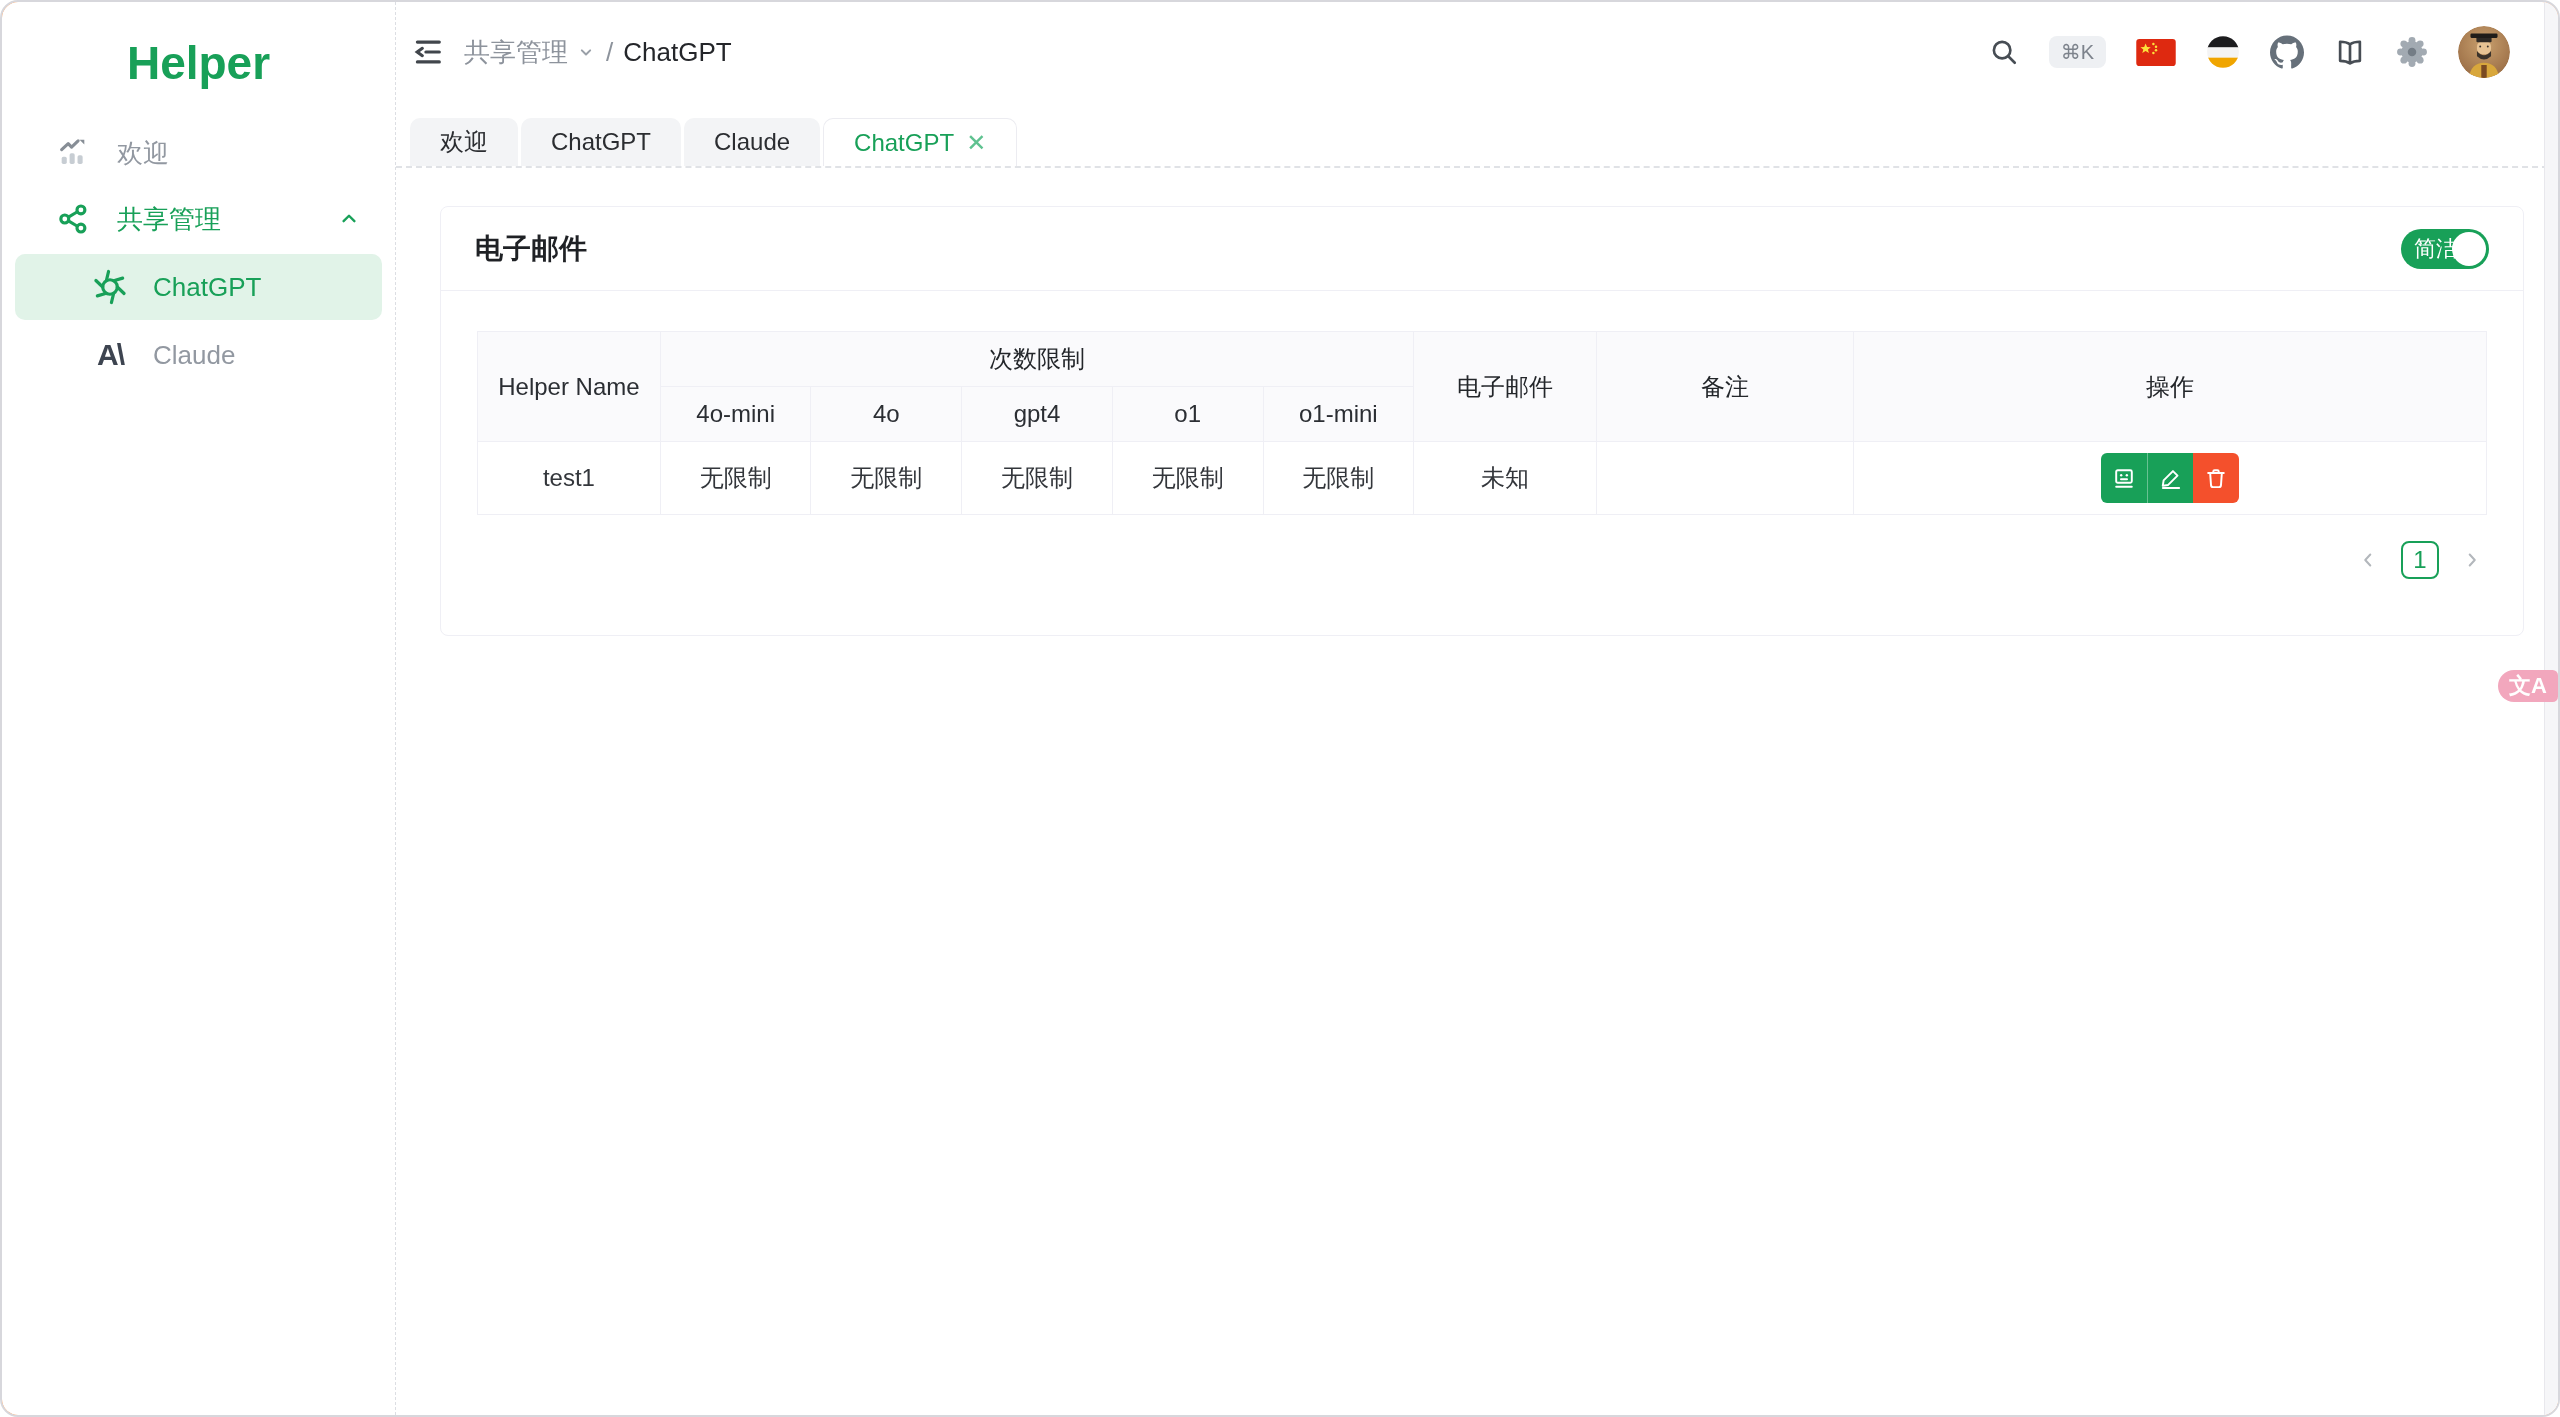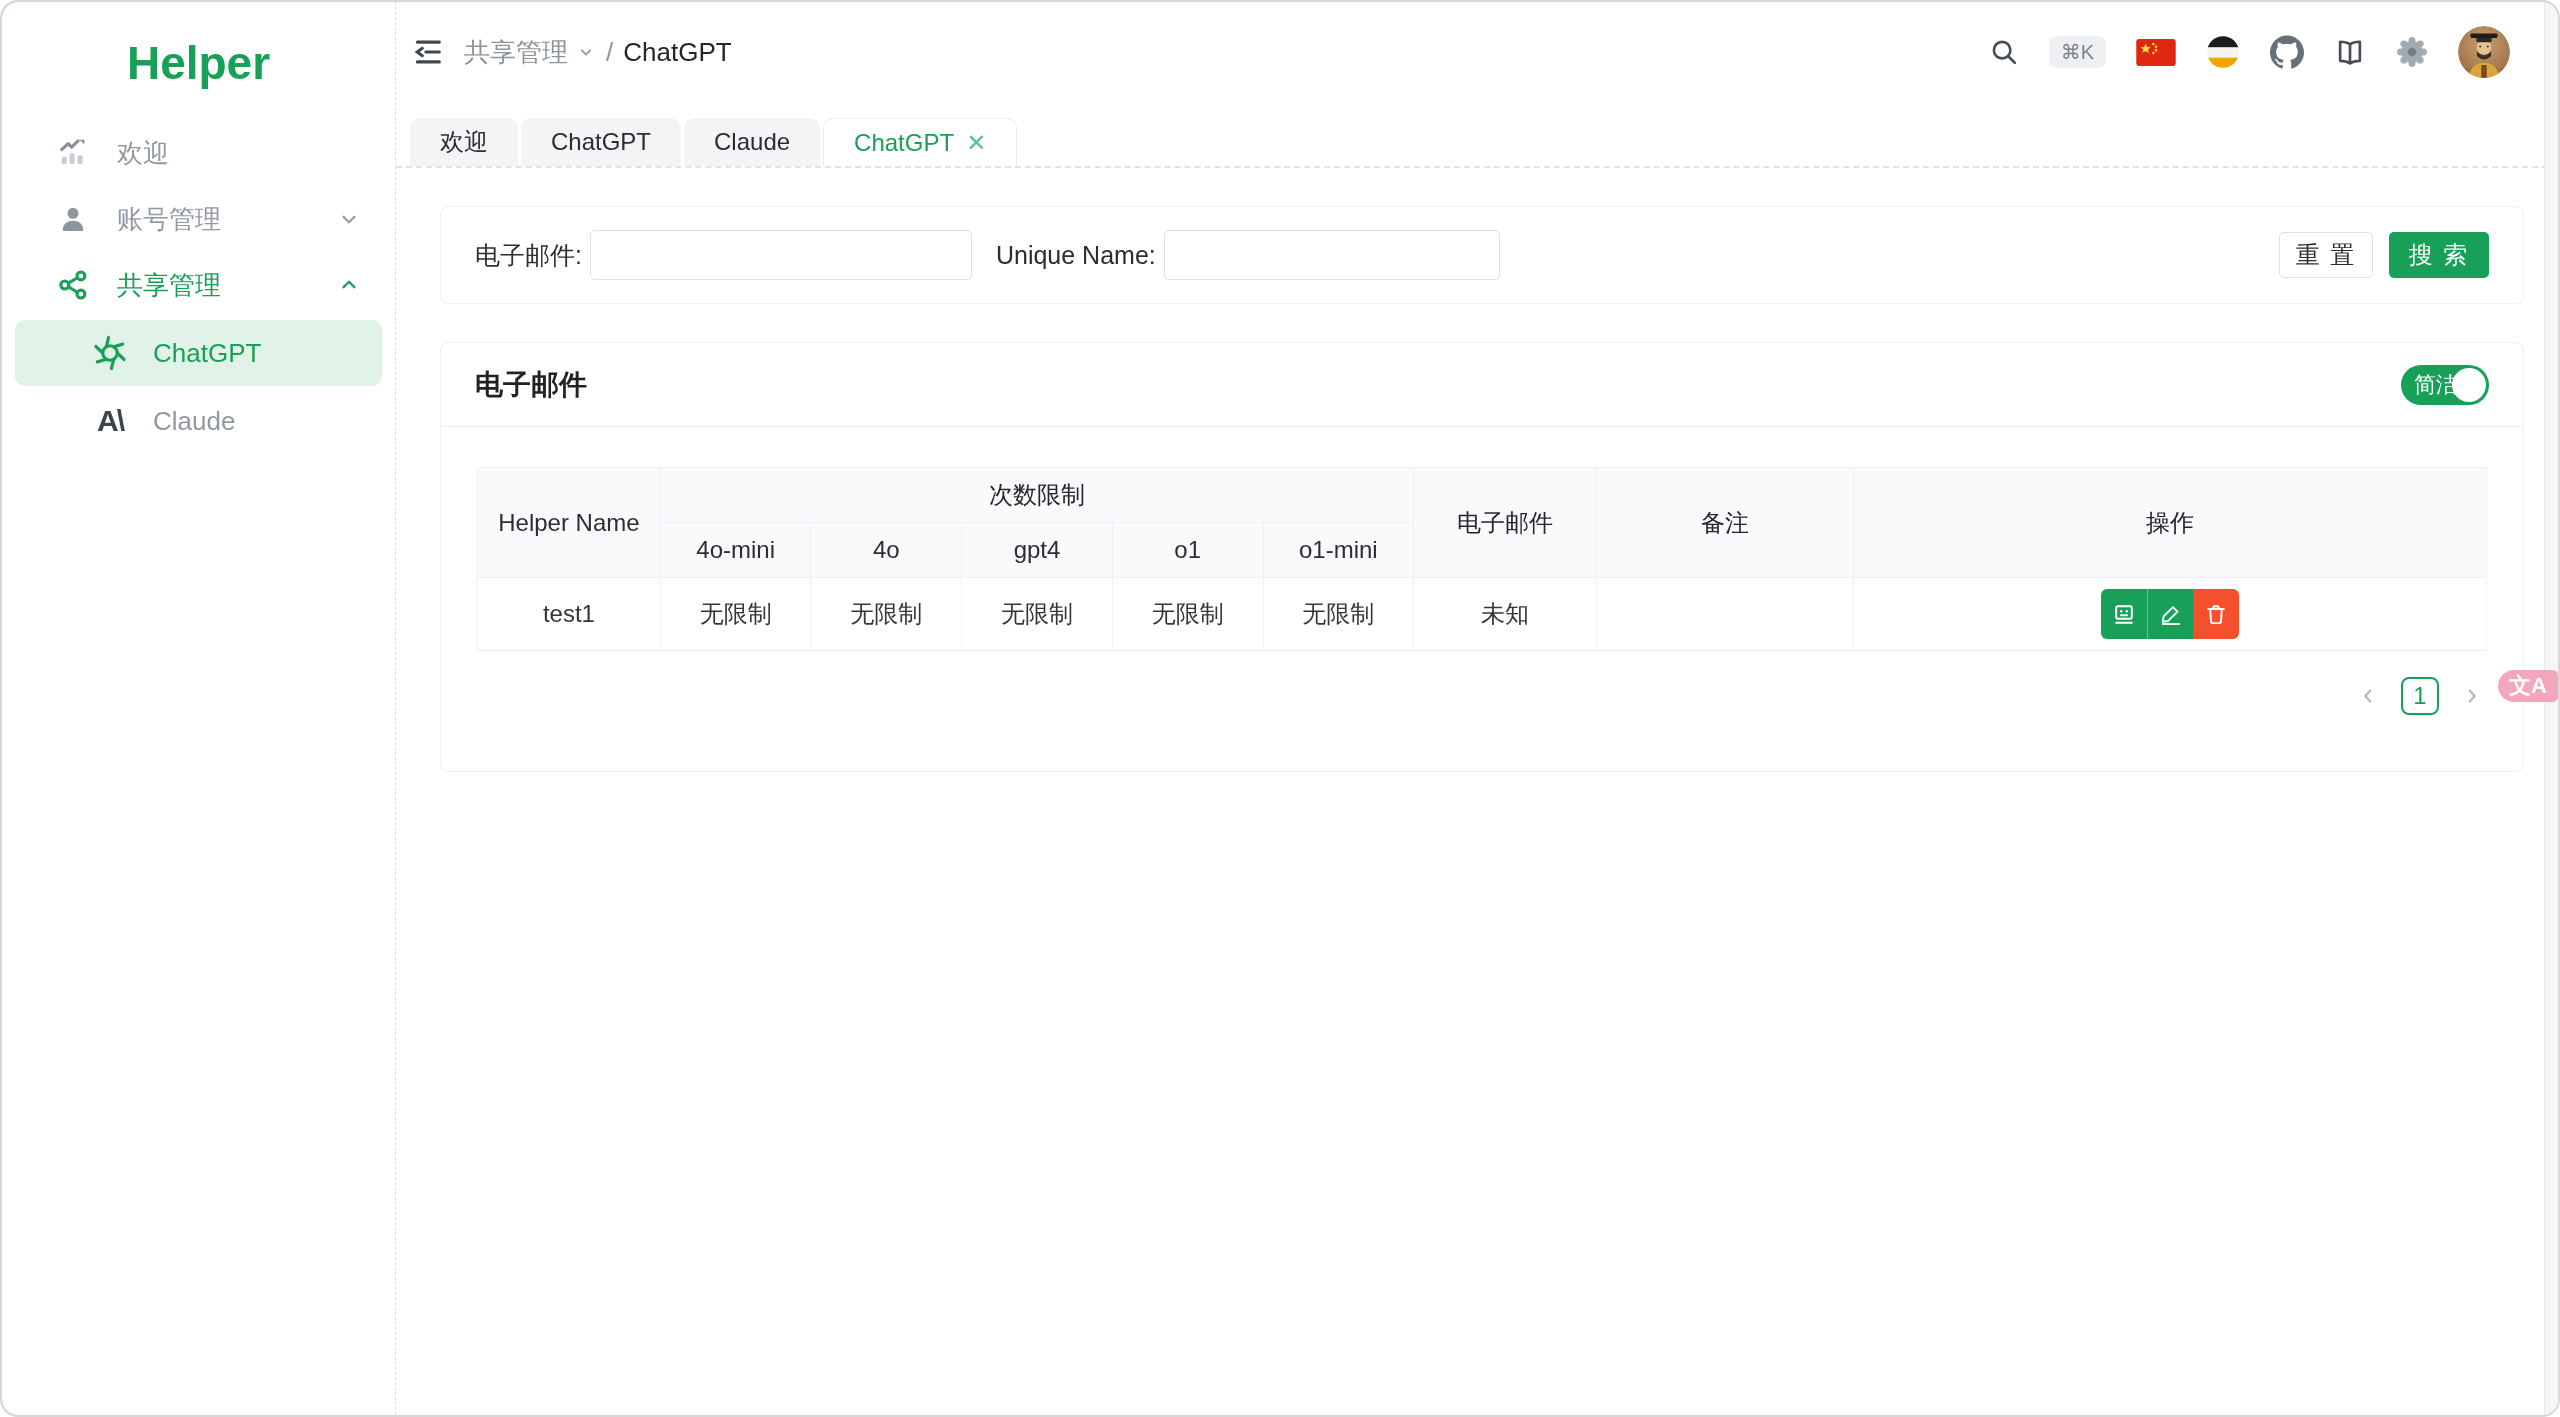--- a/index.html
+++ b/index.html
@@ -107,34 +107,20 @@
             <rect x="4" y="14.6" width="3.6" height="5.2" rx="1.2" fill="#c7cdd3"></rect>
             <rect x="9.6" y="12.2" width="3.6" height="7.6" rx="1.2" fill="#c7cdd3"></rect>
             <rect x="15.2" y="13.6" width="3.6" height="6.2" rx="1.2" fill="#c7cdd3"></rect>
             <polyline points="4,9.6 8.6,5.4 11,7.8 15.6,3.4" stroke="#878e96" stroke-width="2.2" fill="none" stroke-linecap="round" stroke-linejoin="round"></polyline>
             <polygon points="16.6,2.6 20,2.6 20,6 " fill="#878e96"></polygon>
           </svg>
         </span>
         <span>欢迎</span>
       </div>
 
-      <div class="menu-item">
-        <span class="mi-icon">
-          <svg width="34" height="34" viewBox="0 0 24 24">
-            <circle cx="12" cy="8" r="3.9" fill="#8f959c"></circle>
-            <path d="M4.8 19.6c0-4.1 3.2-6.4 7.2-6.4s7.2 2.3 7.2 6.4c0 .5-.4.9-.9.9H5.7c-.5 0-.9-.4-.9-.9z" fill="#8f959c"></path>
-          </svg>
-        </span>
-        <span>账号管理</span>
-        <span class="chev">
-          <svg width="26" height="26" viewBox="0 0 24 24" fill="none">
-              <polyline points="7,10 12,15 17,10" stroke="#9aa0a8" stroke-width="2.2" stroke-linecap="round" stroke-linejoin="round"></polyline>
-            </svg>
-        </span>
-      </div>
 
       <div class="menu-item green">
         <span class="mi-icon">
           <svg width="34" height="34" viewBox="0 0 24 24" fill="none" stroke="#18a058" stroke-width="2.2">
             <circle cx="6.2" cy="12" r="2.8"></circle>
             <circle cx="17.6" cy="5.6" r="2.8"></circle>
             <circle cx="17.6" cy="18.4" r="2.8"></circle>
             <line x1="8.8" y1="10.7" x2="15.1" y2="6.9"></line>
             <line x1="8.8" y1="13.3" x2="15.1" y2="17.1"></line>
           </svg>
@@ -292,29 +278,20 @@
         <span>Claude</span>
       </div>
       <div class="tab active">
         <span>ChatGPT</span>
         <span class="close">✕</span>
       </div>
     </div>
 
     <div class="content">
 
-      <section class="card search-card">
-        <label class="form-label">电子邮件:</label>
-        <input class="text-input" type="text" value="" style="">
-        <label class="form-label lbl2">Unique Name:</label>
-        <input class="text-input short" type="text" value="" style="">
-        <div class="form-spacer"></div>
-        <button class="btn btn-reset">重 置</button>
-        <button class="btn btn-search">搜 索</button>
-      </section>
 
       <section class="card">
         <div class="list-header">
           <span class="list-title">电子邮件</span>
           <div class="toggle">
             <span class="toggle-label">简洁</span>
             <span class="toggle-knob"></span>
           </div>
         </div>
 

